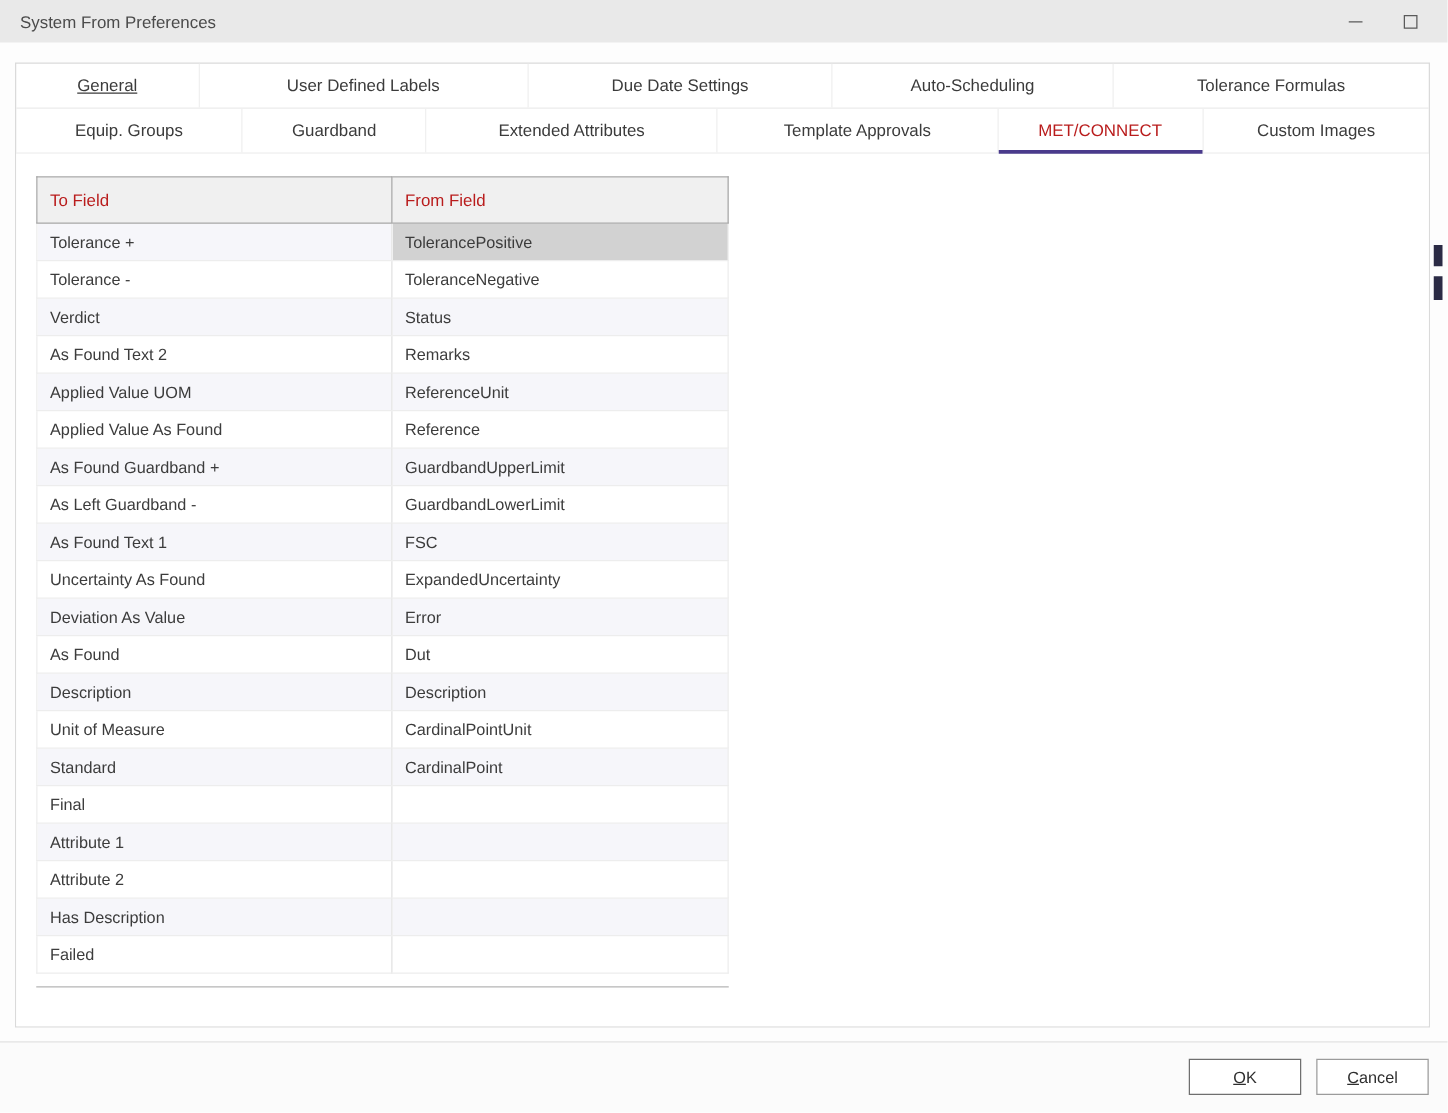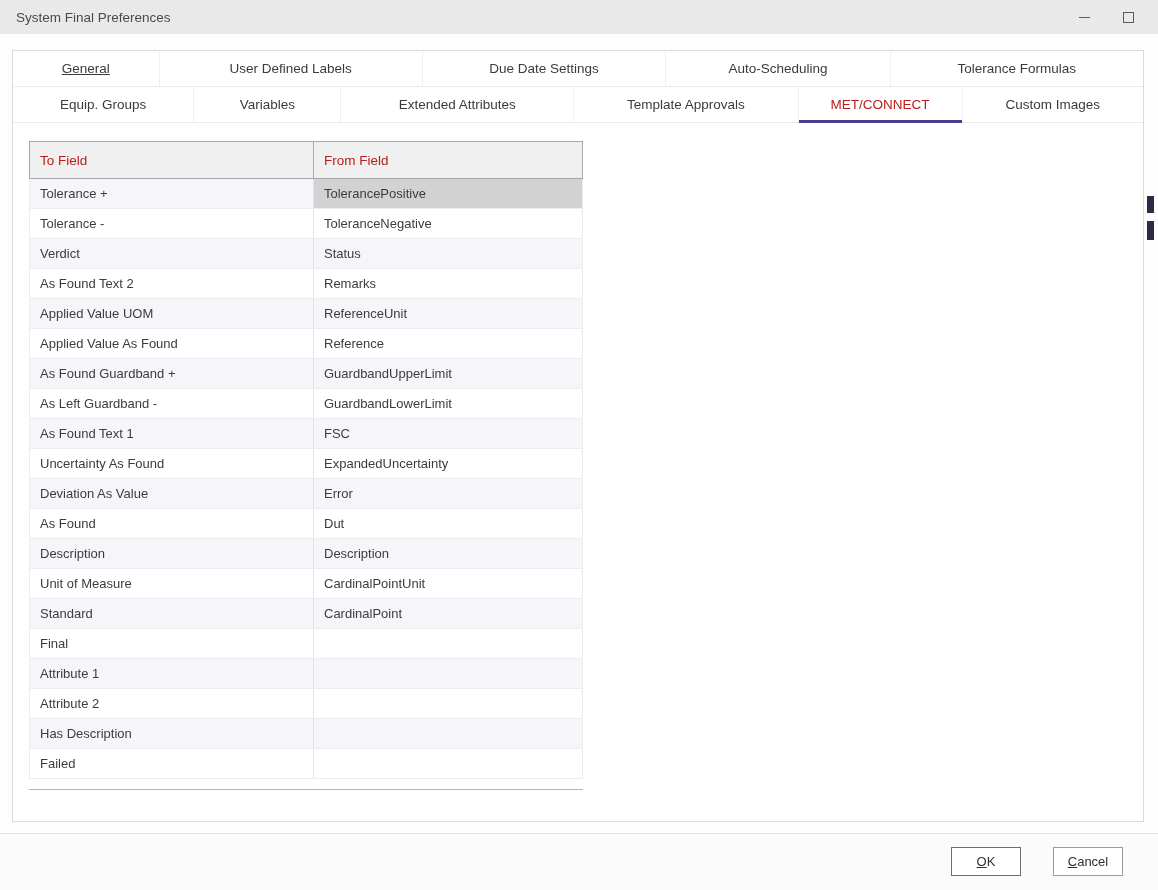--- a/index.html
+++ b/index.html
@@ -65,58 +65,58 @@
   tbody tr:nth-child(odd) { background:#f6f6fa; }
   tbody tr:nth-child(even) { background:#ffffff; }
   td.selected { background:#d2d2d2; }
 
   
   .footer {
     position:absolute; left:0; right:0; top:833px; height:57px;
     border-top:1px solid #e2e2e2; background:#fbfbfb;
   }
   .btn {
-    position:absolute; width:70px; height:29px;
+    position:absolute; width:90px; height:29px;
     background:#ffffff; border:1px solid #9b9b9b;
     font-family:inherit; font-size:13px; color:#2e2e2e; cursor:default;
   }
   .btn-ok { left:951px; top:13px; border-color:#6f6f6f; }
   .btn-cancel { left:1053px; top:13px; }
 
   
   .edge-mark { position:absolute; right:4px; width:7px; background:#2b2b45; }
   .edge-mark-1 { top:196px; height:17px; }
   .edge-mark-2 { top:221px; height:19px; }
 </style>
 </head>
 <body style="--accent: #4a3b8c;">
 
 <div class="titlebar">
-  <div class="title">System Final Preferences</div>
+  <div class="title">System From Preferences</div>
   <div class="win-controls">
     <button class="win-btn">
       <span class="minimize-glyph"></span>
     </button>
     <button class="win-btn">
       <span class="maximize-glyph"></span>
     </button>
   </div>
 </div>
 
 <div class="tab-control">
   <div class="tab-row" id="tab-row-1">
       <div class="tab" style="flex-grow: 15; text-decoration: underline;">General</div>
       <div class="tab" style="flex-grow: 27;">User Defined Labels</div>
       <div class="tab" style="flex-grow: 25;">Due Date Settings</div>
       <div class="tab" style="flex-grow: 23;">Auto-Scheduling</div>
       <div class="tab" style="flex-grow: 26;">Tolerance Formulas</div>
     </div>
   <div class="tab-row" id="tab-row-2">
       <div class="tab" style="flex-grow: 21;">Equip. Groups</div>
-      <div class="tab" style="flex-grow: 17;">Variables</div>
+      <div class="tab" style="flex-grow: 17;">Guardband</div>
       <div class="tab" style="flex-grow: 27;">Extended Attributes</div>
       <div class="tab" style="flex-grow: 26;">Template Approvals</div>
       <div class="tab selected" style="flex-grow: 19;">MET/CONNECT</div>
       <div class="tab" style="flex-grow: 21;">Custom Images</div>
     </div>
 
   <div class="tab-content">
     <div class="grid">
       <table>
         <colgroup>

